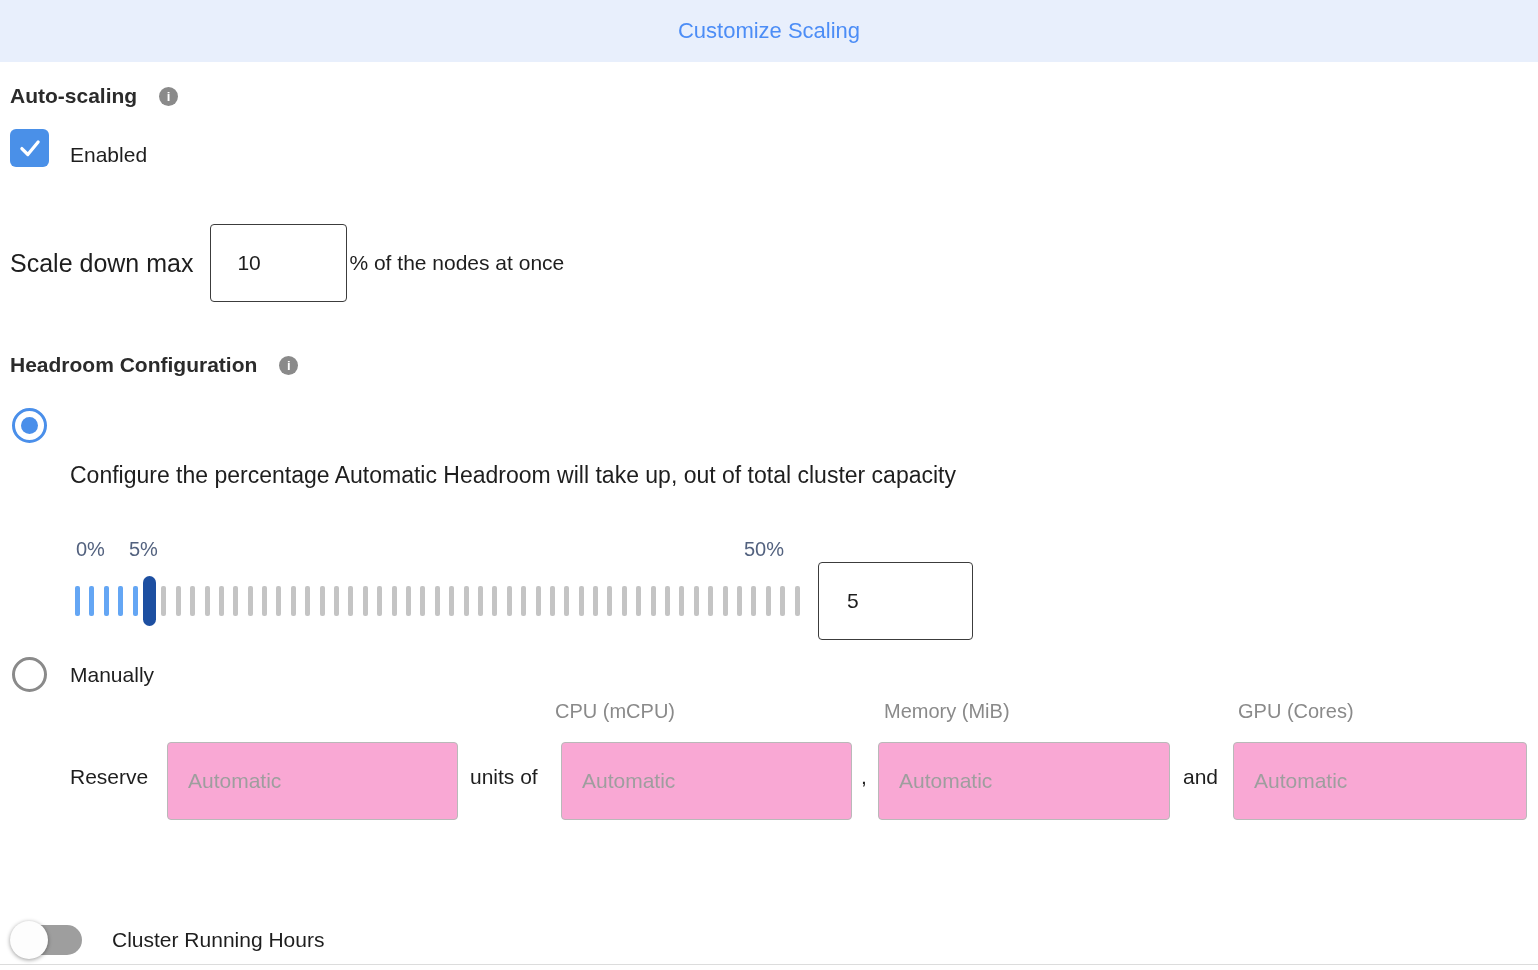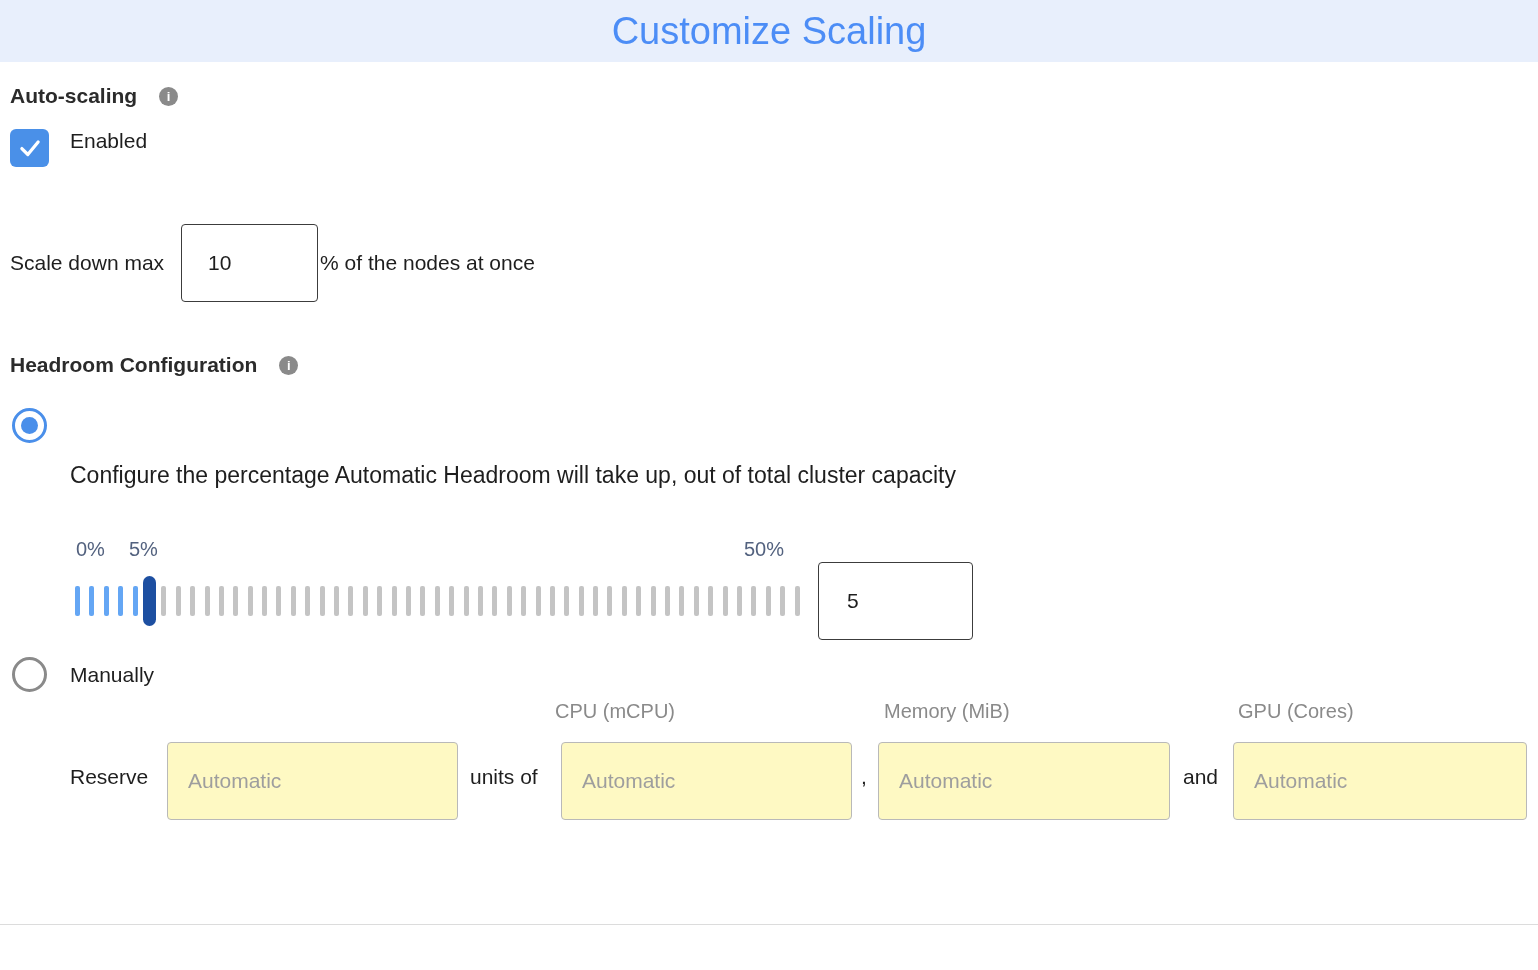--- a/index.html
+++ b/index.html
@@ -4,48 +4,48 @@
 <style>
   * { box-sizing: border-box; margin: 0; padding: 0; }
   html, body { width: 1538px; height: 970px; background: #ffffff; overflow: hidden; }
   body { font-family: "Liberation Sans", sans-serif; color: #212121; position: relative; }
 
   
   .dialog-header {
     width: 100%; height: 62px; background: #e8effc;
     display: flex; align-items: center; justify-content: center;
   }
-  .dialog-title { font-size: 38px; color: #4c8df6; font-weight: 400; }
+  .dialog-title { font-size: 22px; color: #4c8df6; font-weight: 400; }
 
   
   .section-heading {
     display: flex; align-items: center; gap: 22px;
     margin-left: 10px; font-size: 21px; font-weight: 700; color: #2b2b2b;
   }
   .heading-auto { margin-top: 22px; }
   .heading-headroom { margin-top: 51px; }
   .info-icon {
     width: 19px; height: 19px; border-radius: 50%; background: #8a8a8a;
     color: #ffffff; font-size: 13px; font-weight: 700; font-style: normal;
     display: inline-flex; align-items: center; justify-content: center;
     line-height: 1; flex: none;
   }
 
   
-  .checkbox-row { display: flex; align-items: flex-start; margin: 21px 0 0 10px; }
+  .checkbox-row { display: flex; align-items: flex-end; margin: 21px 0 0 10px; }
   .checkbox {
     width: 39px; height: 38px; border-radius: 6px; background: #4a90e8;
     display: flex; align-items: center; justify-content: center; flex: none;
   }
   .checkbox svg { width: 26px; height: 26px; }
   .checkbox-label { font-size: 21px; margin-left: 21px; color: #1e1e1e; }
 
   
   .scaledown-row { display: flex; align-items: center; margin-top: 57px; padding-left: 10px; }
-  .scaledown-label { font-size: 21px; color: #1e1e1e; }
+  .scaledown-label { font-size: 25px; color: #1e1e1e; }
   .scaledown-input {
     width: 137px; height: 78px; margin-left: 17px;
     border: 1.5px solid #3c3c3c; border-radius: 4px; background: #fff;
     font-family: "Liberation Sans", sans-serif;
     font-size: 21px; color: #1e1e1e; padding-left: 26px; outline: none;
   }
   .scaledown-suffix { font-size: 21px; color: #1e1e1e; margin-left: 2px; }
 
   
   .radio-row { display: flex; align-items: center; margin-left: 12px; }
@@ -95,21 +95,21 @@
 
   
   .reserve-row { position: relative; height: 70px; margin-top: 12px; font-size: 21px; color: #1e1e1e; }
   .reserve-row > span { position: absolute; top: 50%; transform: translateY(-50%); }
   .reserve-label { left: 70px; }
   .unitsof-label { left: 470px; }
   .comma-label { left: 861px; }
   .and-label { left: 1183px; }
   .auto-input {
     position: absolute; top: 0; height: 78px;
-    background: #fef9c3; border: 1px solid #b9b9b9; border-radius: 4px;
+    background: #f9a8d4; border: 1px solid #b9b9b9; border-radius: 4px;
     font-family: "Liberation Sans", sans-serif;
     font-size: 21px; padding-left: 20px; color: #555; outline: none;
   }
   .auto-input::placeholder { color: #9e9e9e; opacity: 1; }
   .input-cpu   { left: 167px;  width: 291px; }
   .input-mem   { left: 561px;  width: 291px; }
   .input-mem2  { left: 878px;  width: 292px; }
   .input-gpu   { left: 1233px; width: 294px; }
 
   
@@ -250,14 +250,20 @@
   <input class="auto-input input-cpu" type="text" placeholder="Automatic" style="">
   <span class="unitsof-label">units of</span>
   <input class="auto-input input-mem" type="text" placeholder="Automatic" style="">
   <span class="comma-label">,</span>
   <input class="auto-input input-mem2" type="text" placeholder="Automatic" style="">
   <span class="and-label">and</span>
   <input class="auto-input input-gpu" type="text" placeholder="Automatic" style="">
 </div>
 
 <div class="footer">
+  <div class="toggle-row">
+    <span class="toggle">
+      <span class="toggle-knob"></span>
+    </span>
+    <span class="toggle-label">Cluster Running Hours</span>
+  </div>
   <div class="bottom-divider"></div>
 </div>
 
 </body></html>

